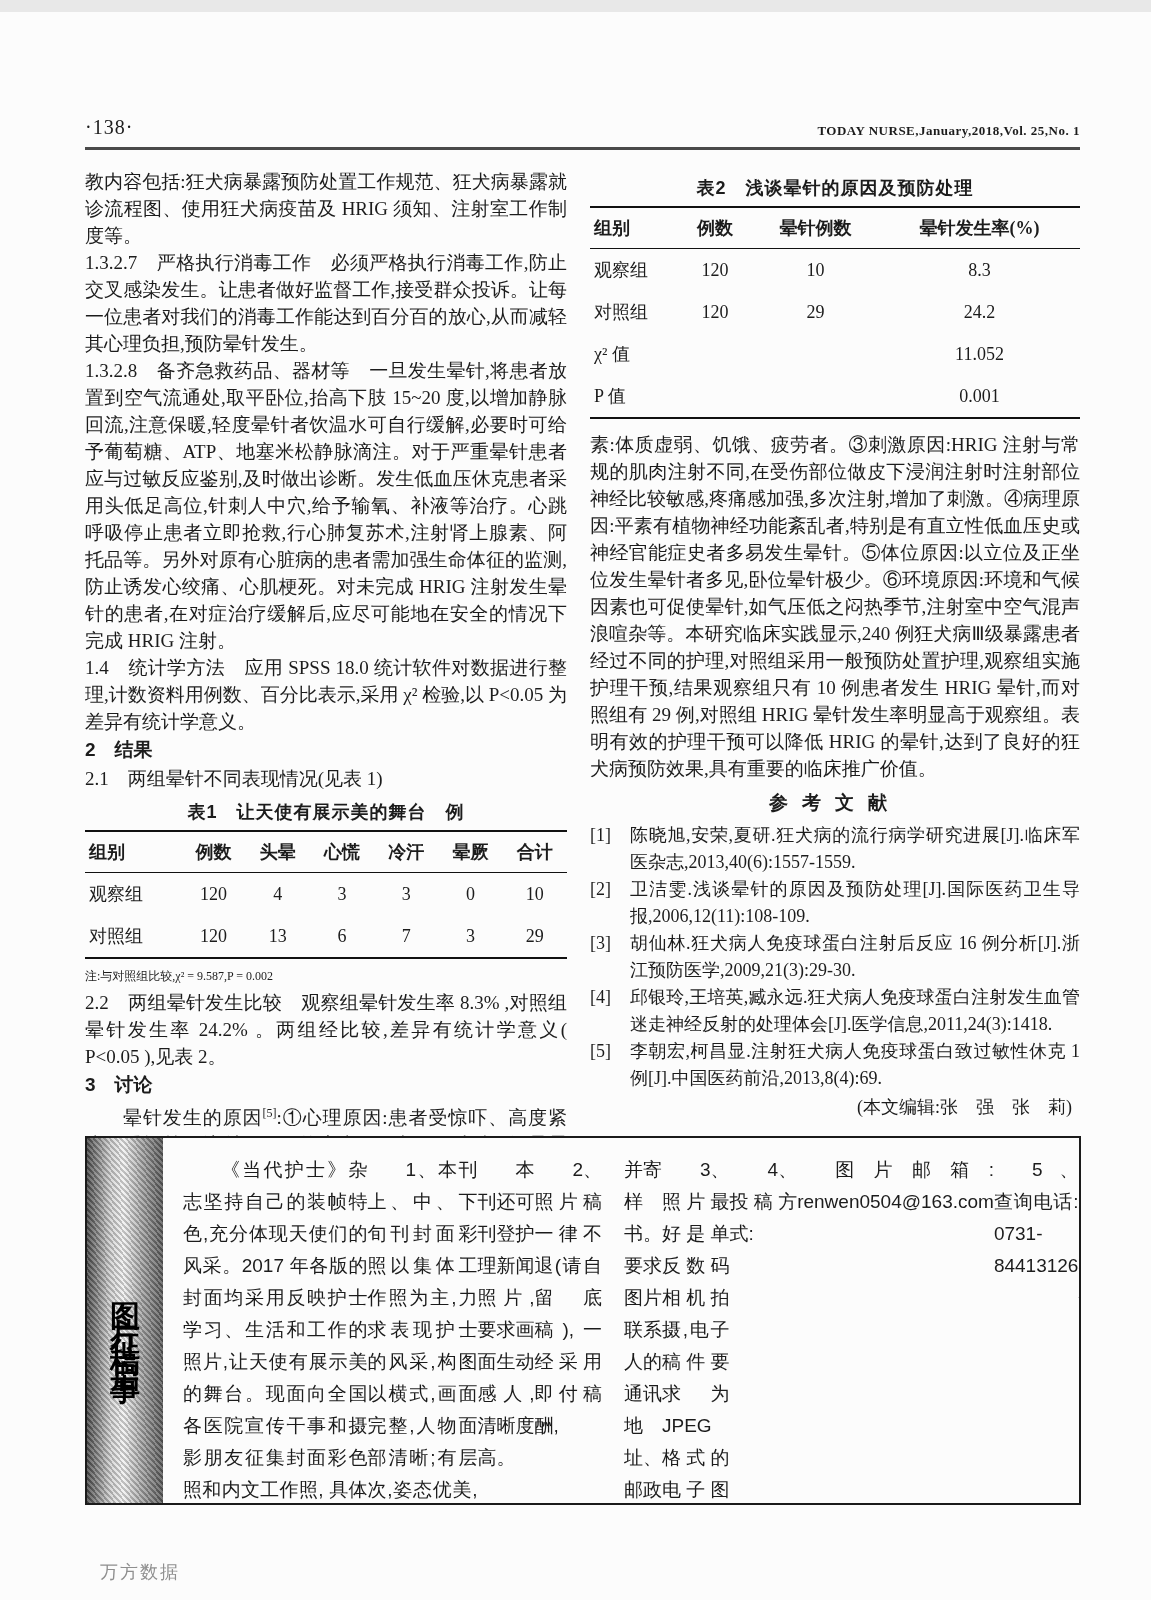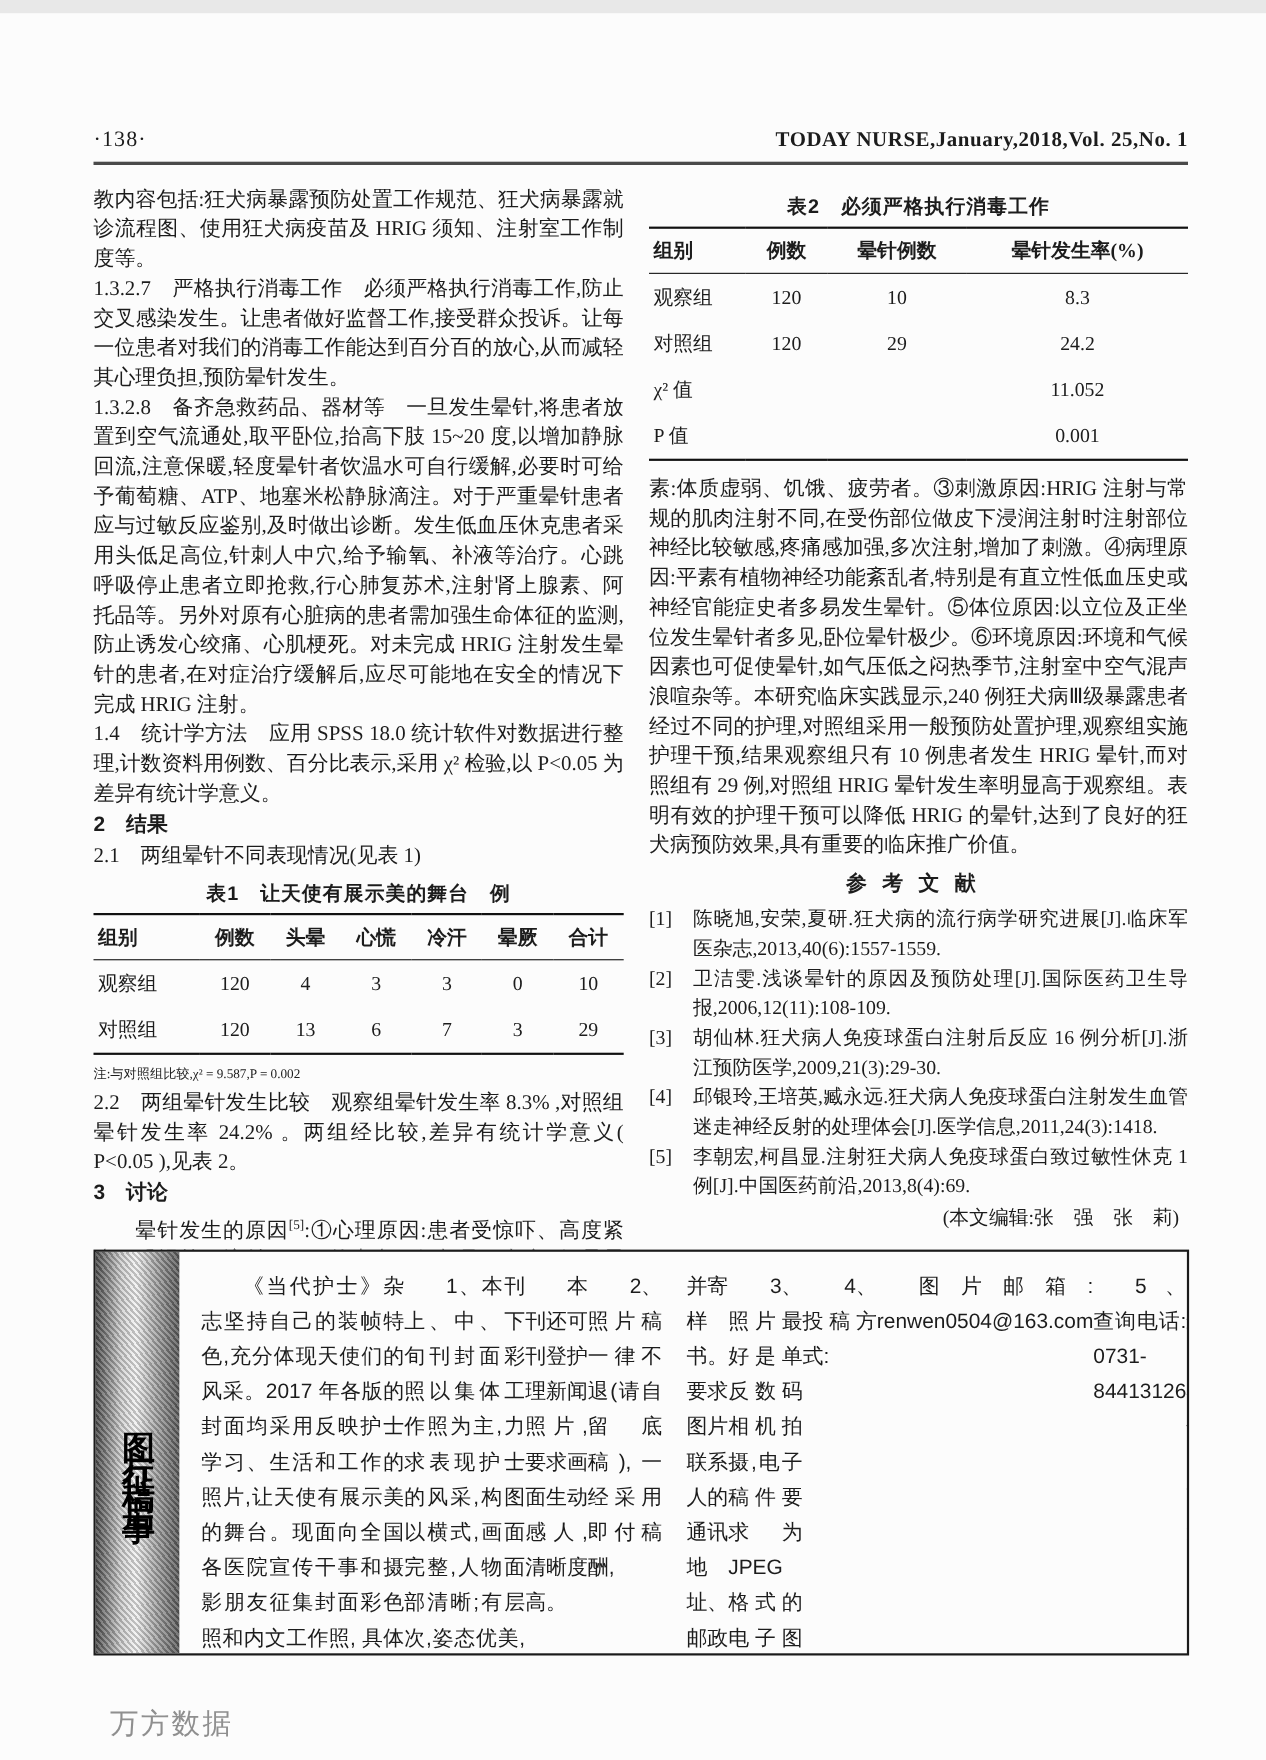--- a/index.html
+++ b/index.html
@@ -12,21 +12,21 @@
     color:#1c1c1c;
     font-family:"Liberation Serif", serif;
     overflow:hidden;
   }
   .content { padding:104px 71px 0 85px; }
 
   
   .pghead { display:flex; justify-content:space-between; align-items:flex-end;
             border-bottom:3px solid #4a4a4a; padding-bottom:8px; }
   .pgnum { font-size:20px; letter-spacing:1px; }
-  .jline { font-size:19px; font-weight:bold; letter-spacing:0.5px; }
+  .jline { font-size:13px; font-weight:bold; letter-spacing:0.5px; }
 
   
   .cols { display:flex; gap:23px; margin-top:18px;justify-content:space-between; }
   .col-left  { width:482px; }
   .col-right { width:490px; }
 
   p.body { font-size:19px; line-height:27px; text-align:justify; }
   p.ind  { text-indent:2em; }
   .sec-h { font-size:19px; line-height:30px; font-weight:bold;
            font-family:"Liberation Sans", sans-serif; }
@@ -72,21 +72,21 @@
   }
   .notice-body { flex:1; display:flex; gap:22px; padding:16px 14px 10px 20px;
                  font-family:"Liberation Sans", sans-serif; }
   .nb-col { width:50%; display:flex; flex-direction:row; }
   .nb-col p { font-size:19px; line-height:32px; text-align:justify; }
   .nb-col p.ind { text-indent:2em; }
 
   
   .watermark { position:absolute; left:100px; bottom:28px;
                font-family:Liberation Mono, monospace;
-               font-size:26px; color:#8f8f8f; letter-spacing:2px; }
+               font-size:18px; color:#8f8f8f; letter-spacing:2px; }
 </style>
 </head>
 <body>
 
 <div class="page">
   <div class="content">
 
     <div class="pghead">
       <span class="pgnum">·138·</span>
       <span class="jline">TODAY NURSE,January,2018,Vol. 25,No. 1</span>
@@ -137,21 +137,21 @@
           </tbody>
         </table>
         <div class="tbl-note">注:与对照组比较,χ² = 9.587,P = 0.002</div>
 
         <p class="body">2.2　两组晕针发生比较　观察组晕针发生率 8.3% ,对照组晕针发生率 24.2% 。两组经比较,差异有统计学意义( P&lt;0.05 ),见表 2。</p>
         <div class="sec-h">3　讨论</div>
         <p class="body ind"><span>晕针发生的原因</span><sup>[5]</sup><span>:①心理原因:患者受惊吓、高度紧张、恐惧等。注射 HRIG 的患者一般都是狂犬病Ⅲ级暴露的患者,暴露程度重,害怕感染狂犬病病毒,精神高度紧张。②体质因</span></p>
       </div>
 
       <div class="col-right">
-        <div class="tbl-title">表2　必须严格执行消毒工作</div>
+        <div class="tbl-title">表2　浅谈晕针的原因及预防处理</div>
         <table class="datatbl">
           <thead>
             <tr>
               <th style="width:18%">组别</th>
               <th style="width:15%">例数</th>
               <th style="width:26%">晕针例数</th>
               <th style="width:41%">晕针发生率(%)</th>
             </tr>
           </thead>
           <tbody>

